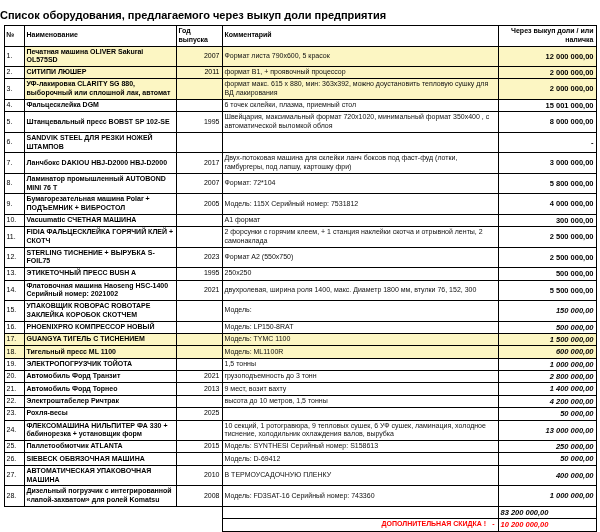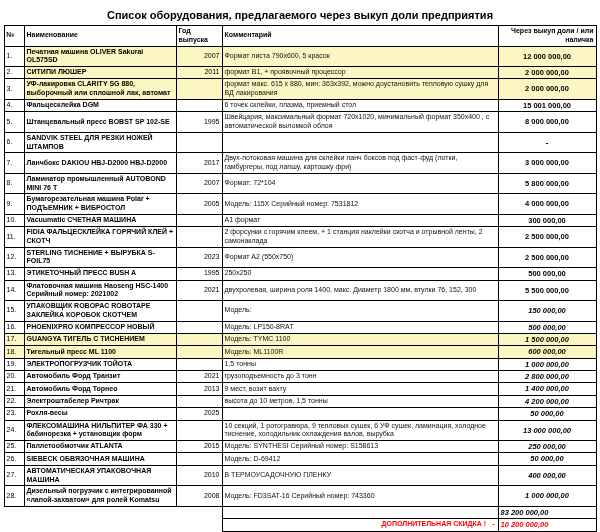--- a/index.html
+++ b/index.html
@@ -4,21 +4,20 @@
 <style>
   html,body { margin:0; padding:0; }
   body {
     width:600px; height:532px;
     background:#ffffff;
     font-family:"Liberation Sans", sans-serif;
     color:#000;
     overflow:hidden;
   }
   .title {
-    text-align:center;
     font-weight:bold;
     font-size:11px;
     margin:9px 0 4px 0;
   }
   table {
     border-collapse:collapse;
     table-layout:fixed;
     width:592px;
     margin:0 auto;
   }
@@ -34,21 +33,21 @@
     font-weight:bold;
     text-align:left;
     border-bottom:1.5px solid #000;
   }
   thead th.h-price { text-align:right; }
   td.num   { text-align:left; }
   td.name  { font-weight:bold; }
   td.year  { text-align:right; }
   td.comment { color:#111; }
   td.price {
-    text-align:center;
+    text-align:right;
     font-weight:bold;
     font-size:7.5px;
   }
   tr.it td.price { font-style:italic;margin-left:39px; }
   tr.hl1 td.name, tr.hl1 td.year, tr.hl1 td.comment, tr.hl1 td.price { background:var(--hl); }
   tr.hl2 td { background:var(--hl); }
   tr.totals td.blank { border:none; background:transparent; }
   td.t-label {
     font-weight:bold;
     padding-right:3px;

